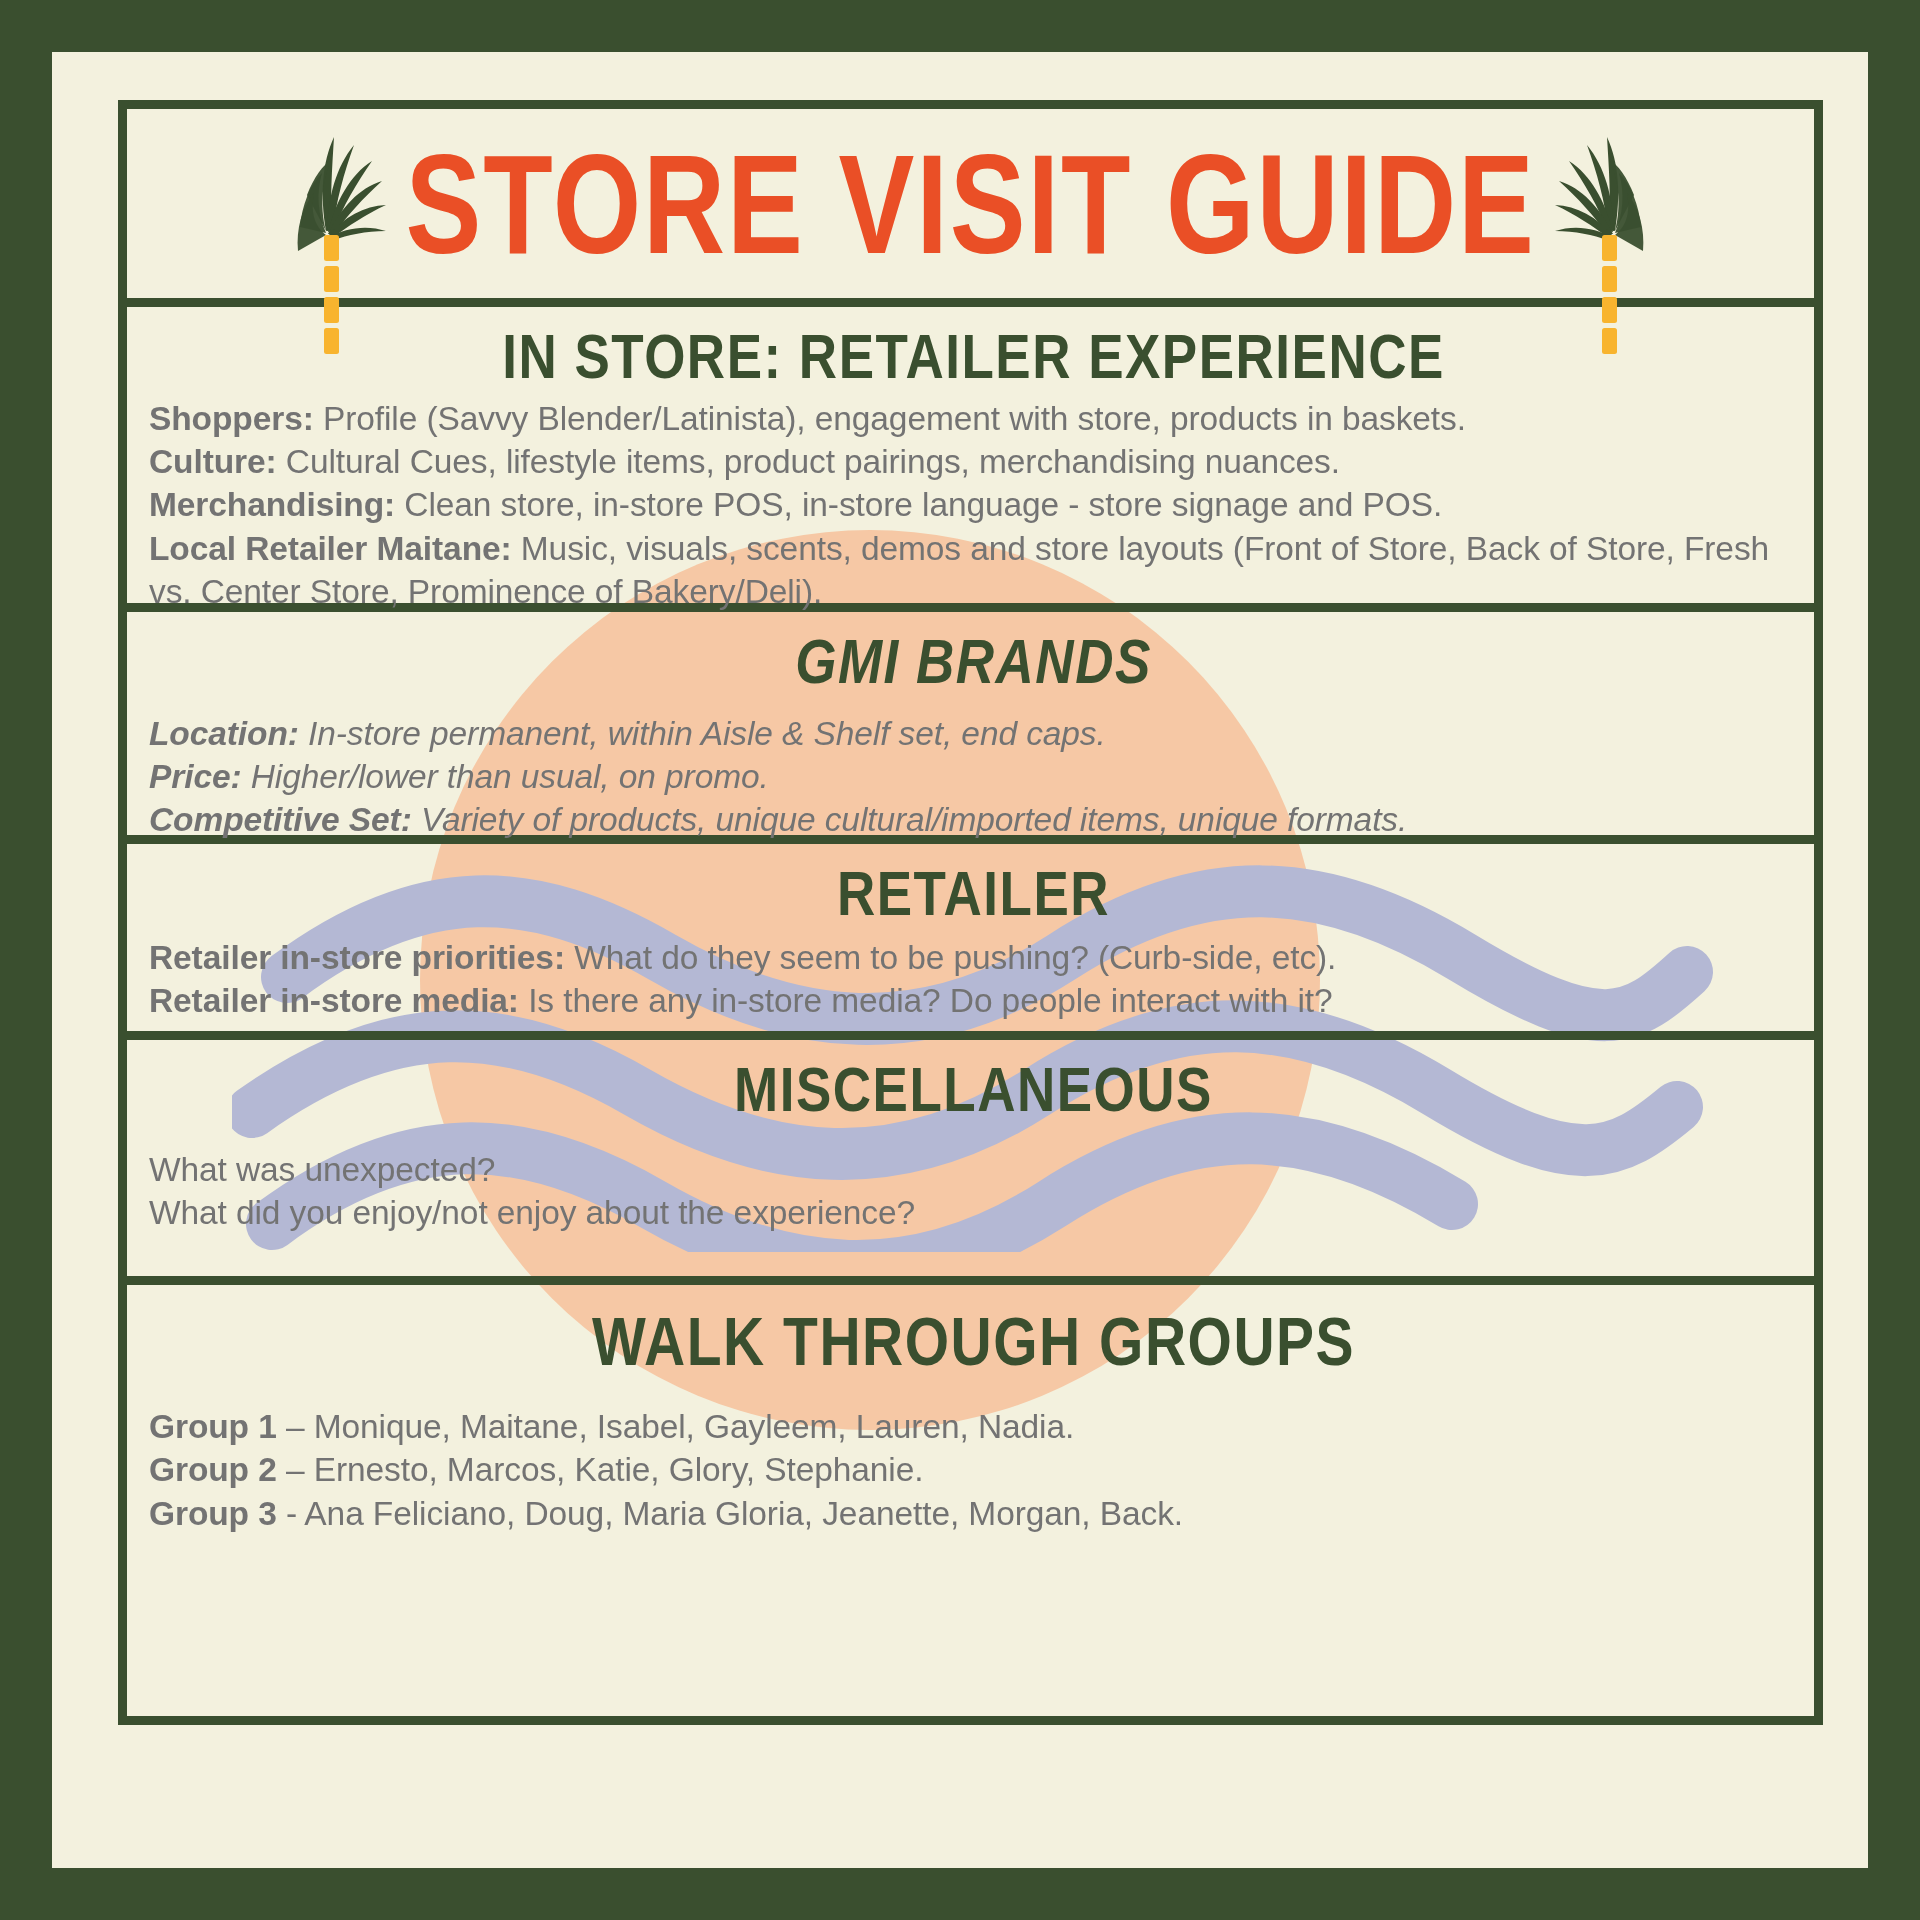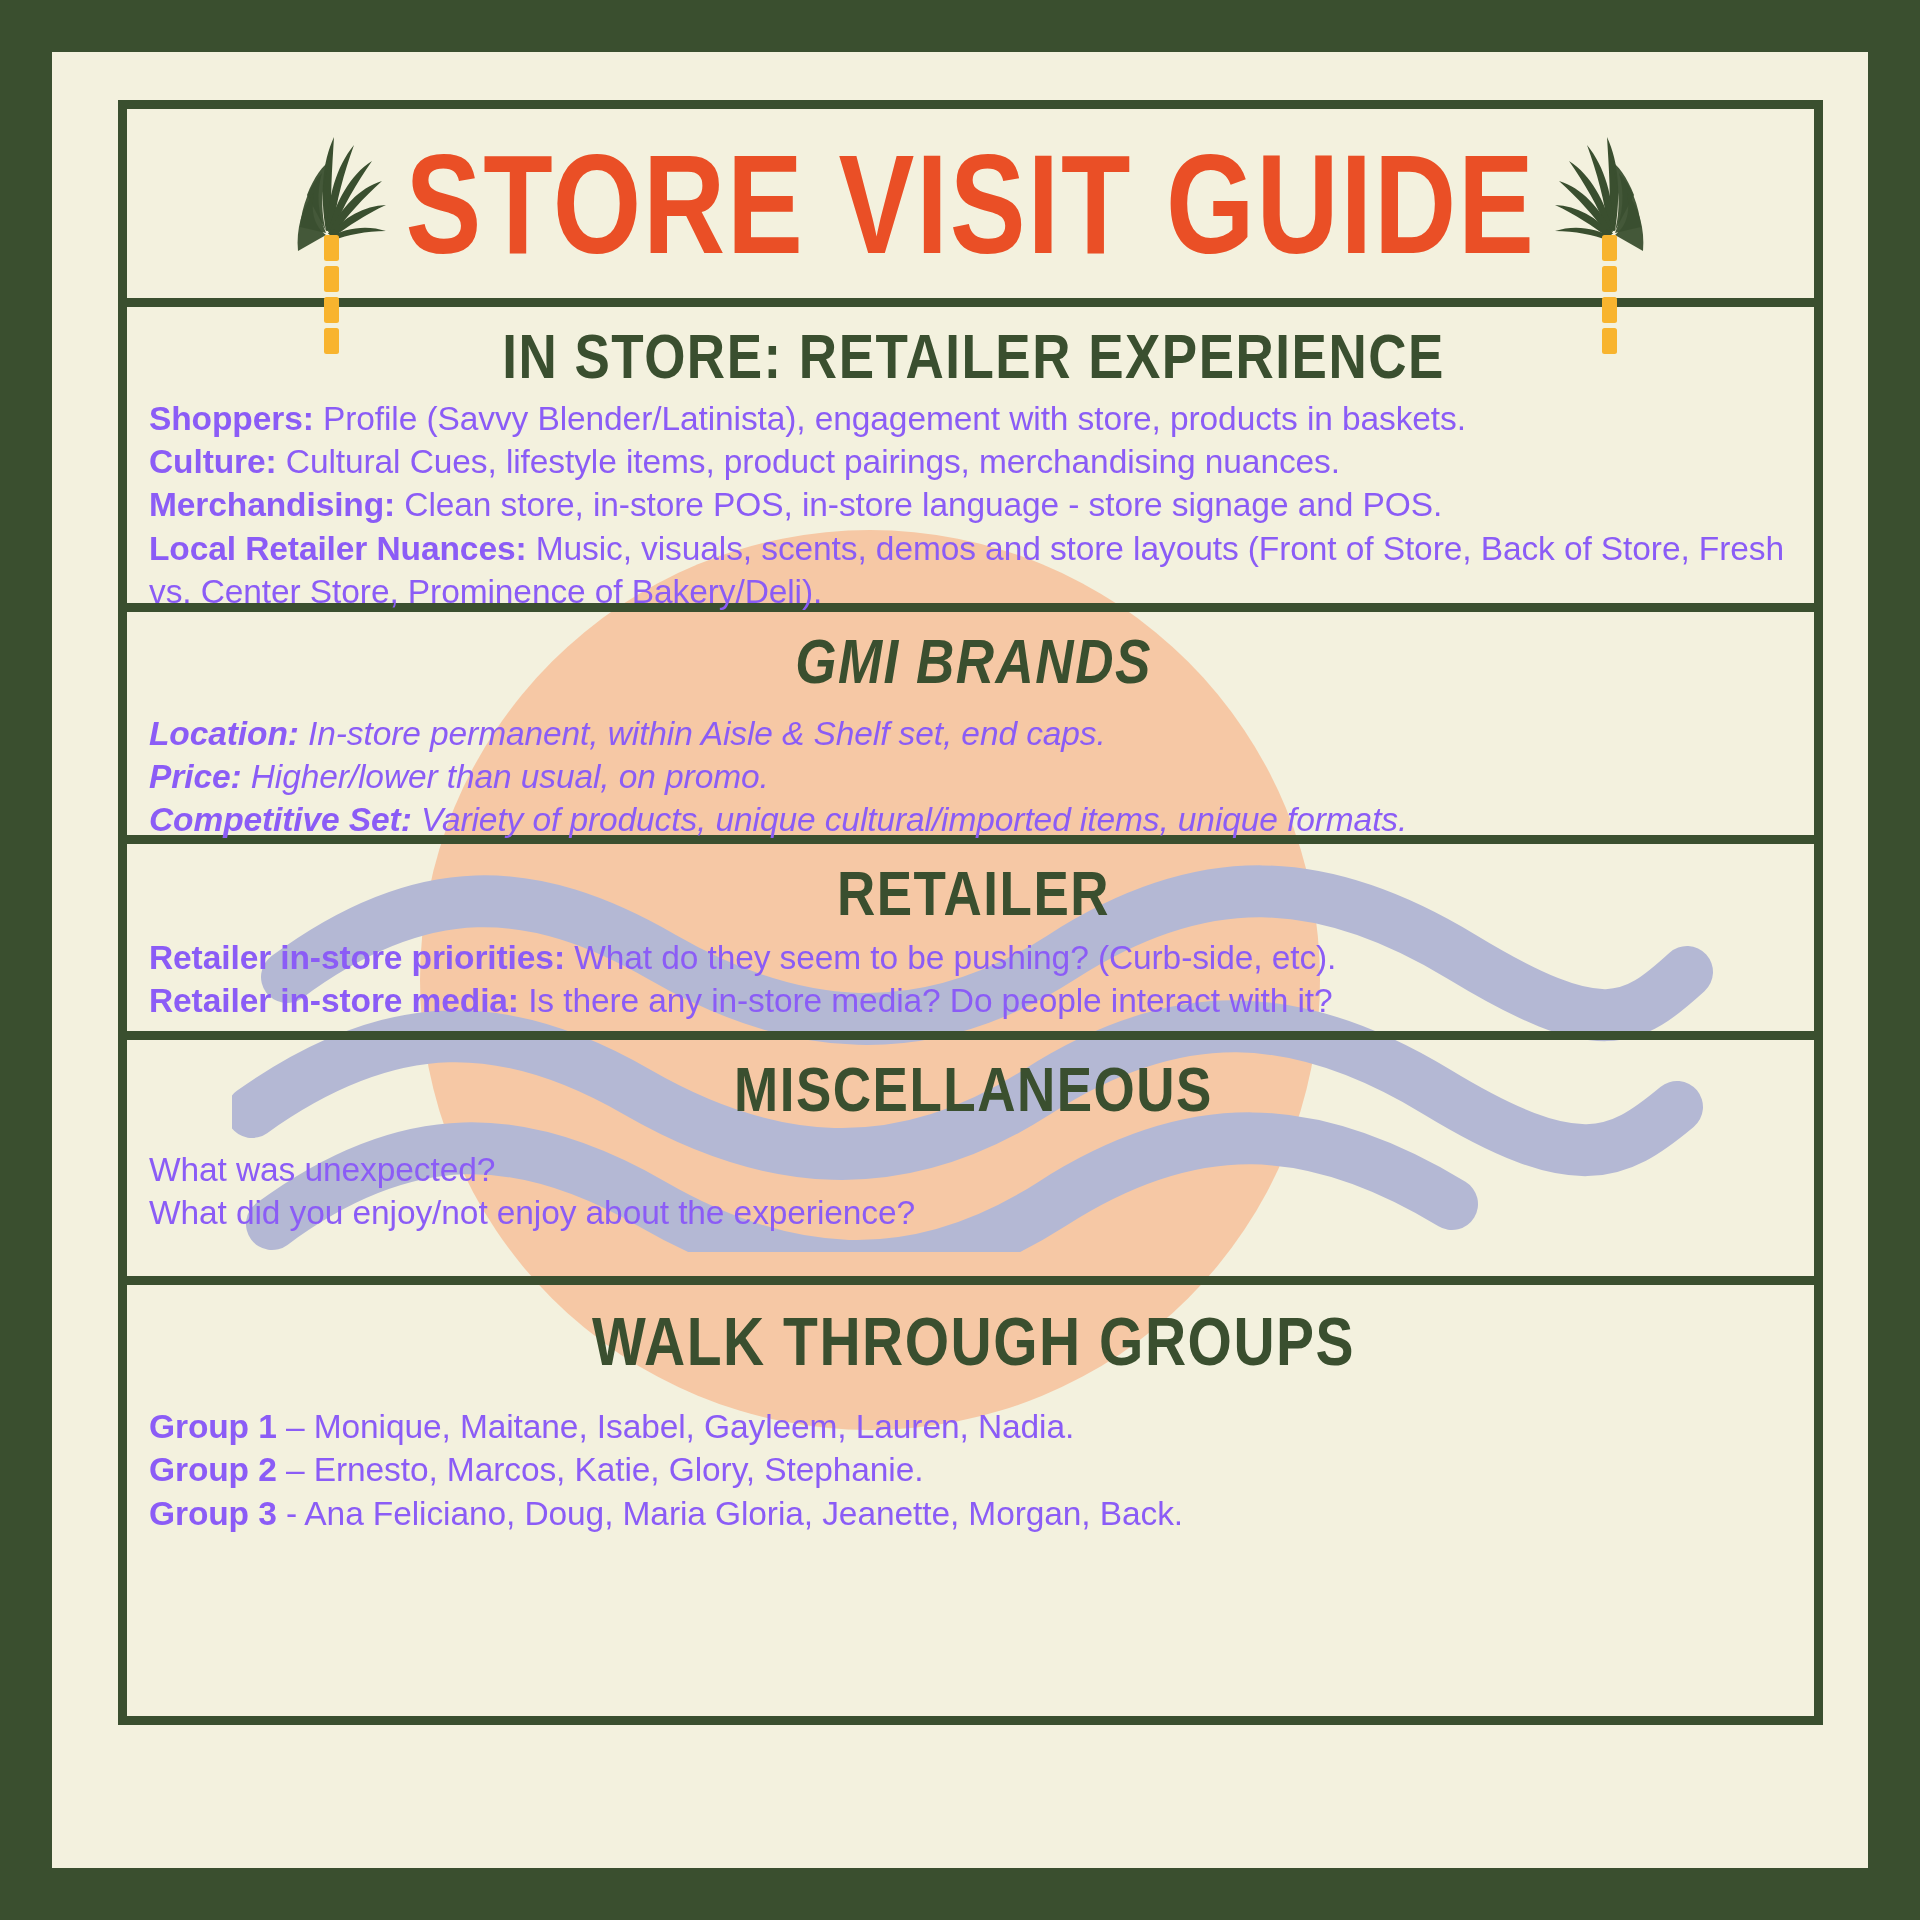--- a/index.html
+++ b/index.html
@@ -126,21 +126,21 @@
     line-height: 1.02;
     padding-top: 14px;
     margin-bottom: 22px;
   }
 
   
   .lines {
     padding: 0 2px 0 4px;
   }
   .line {
-    color: #8b5cf6;
+    color: #737373;
     font-size: 33.5px;
     line-height: 1.29;
     letter-spacing: -0.1px;
     white-space: nowrap;
   }
   .line.wrap { white-space: normal; }
   .line b {
     font-weight: 700;
   }
 
@@ -226,21 +226,21 @@
           </svg>
         </div>
       </div>
 
       <div class="section" id="sec-instore">
         <div class="sec-head">IN STORE: RETAILER EXPERIENCE</div>
         <div class="lines">
           <div class="line"><b>Shoppers:</b><span> Profile (Savvy Blender/Latinista), engagement with store, products in baskets.</span></div>
           <div class="line"><b>Culture:</b><span> Cultural Cues, lifestyle items, product pairings, merchandising nuances.</span></div>
           <div class="line"><b>Merchandising:</b><span> Clean store, in-store POS, in-store language - store signage and POS.</span></div>
-          <div class="line wrap"><b>Local Retailer Nuances:</b><span> Music, visuals, scents, demos and store layouts (Front of Store, Back of Store, Fresh vs. Center Store, Prominence of Bakery/Deli).</span></div>
+          <div class="line wrap"><b>Local Retailer Maitane:</b><span> Music, visuals, scents, demos and store layouts (Front of Store, Back of Store, Fresh vs. Center Store, Prominence of Bakery/Deli).</span></div>
         </div>
       </div>
 
       <div class="section" id="sec-gmi">
         <div class="sec-head">GMI BRANDS</div>
         <div class="lines">
           <div class="line"><b>Location:</b><span> In-store permanent, within Aisle &amp; Shelf set, end caps.</span></div>
           <div class="line"><b>Price:</b><span> Higher/lower than usual, on promo.</span></div>
           <div class="line"><b>Competitive Set:</b><span> Variety of products, unique cultural/imported items, unique formats.</span></div>
         </div>

